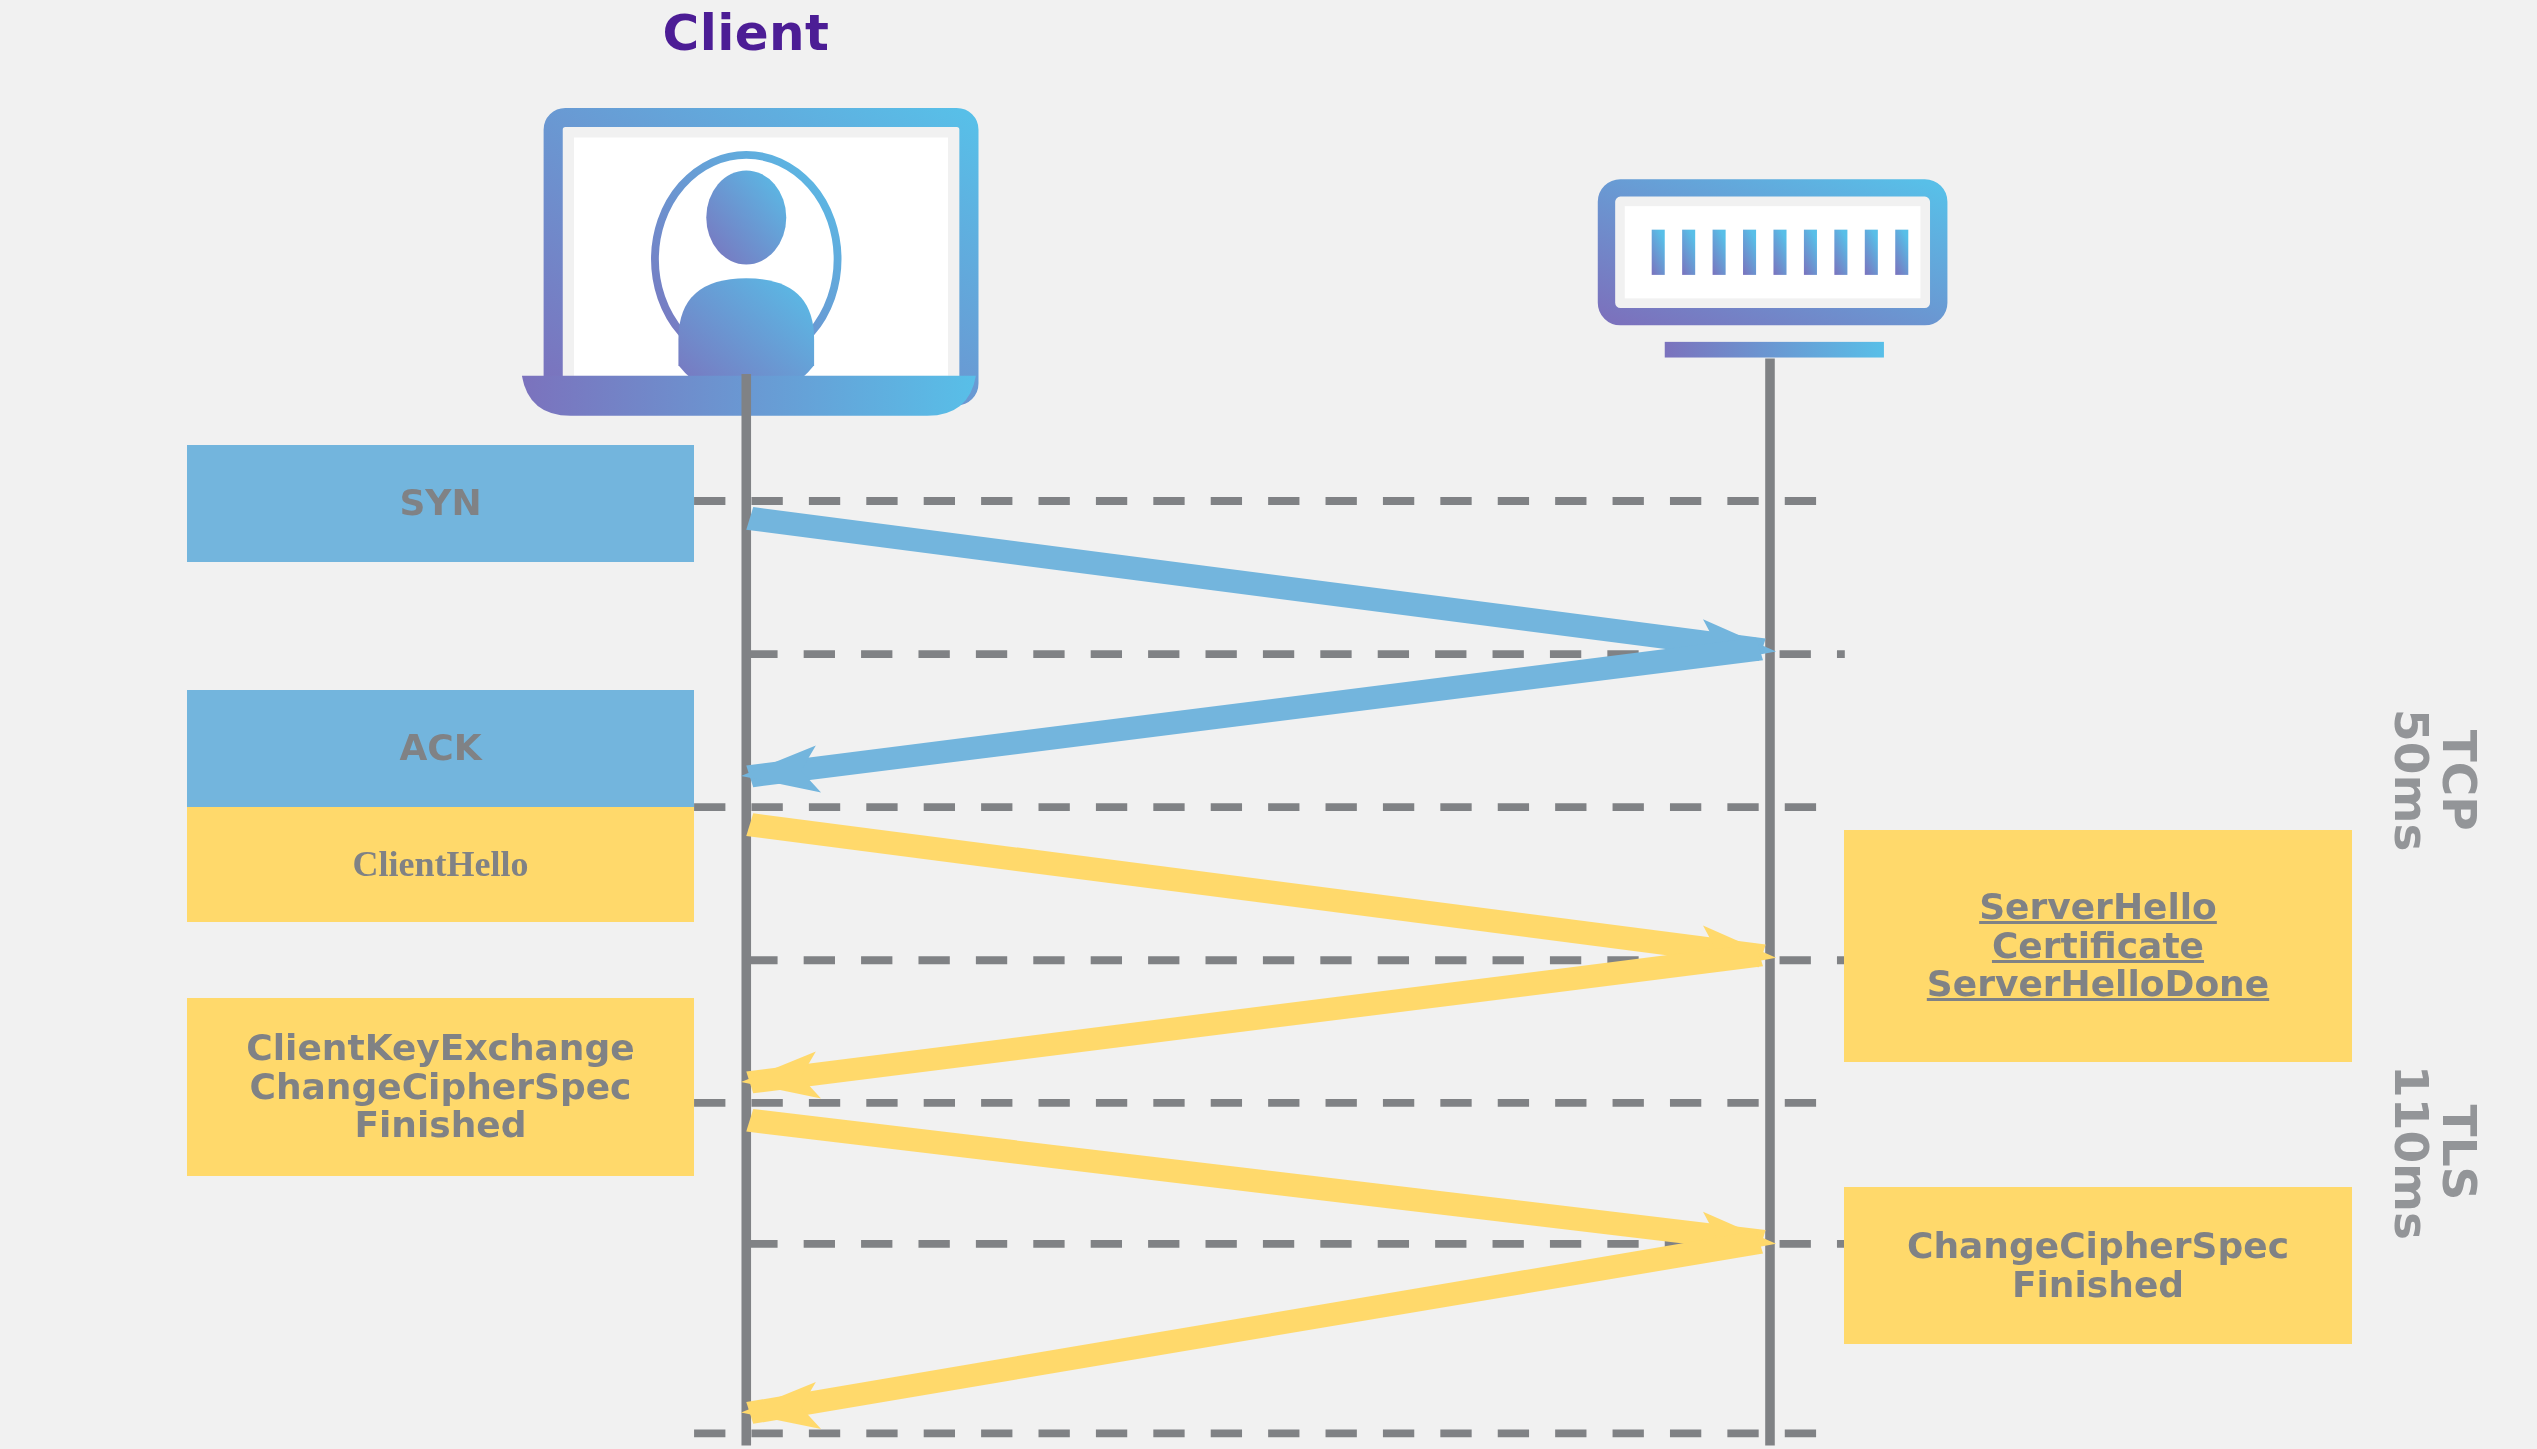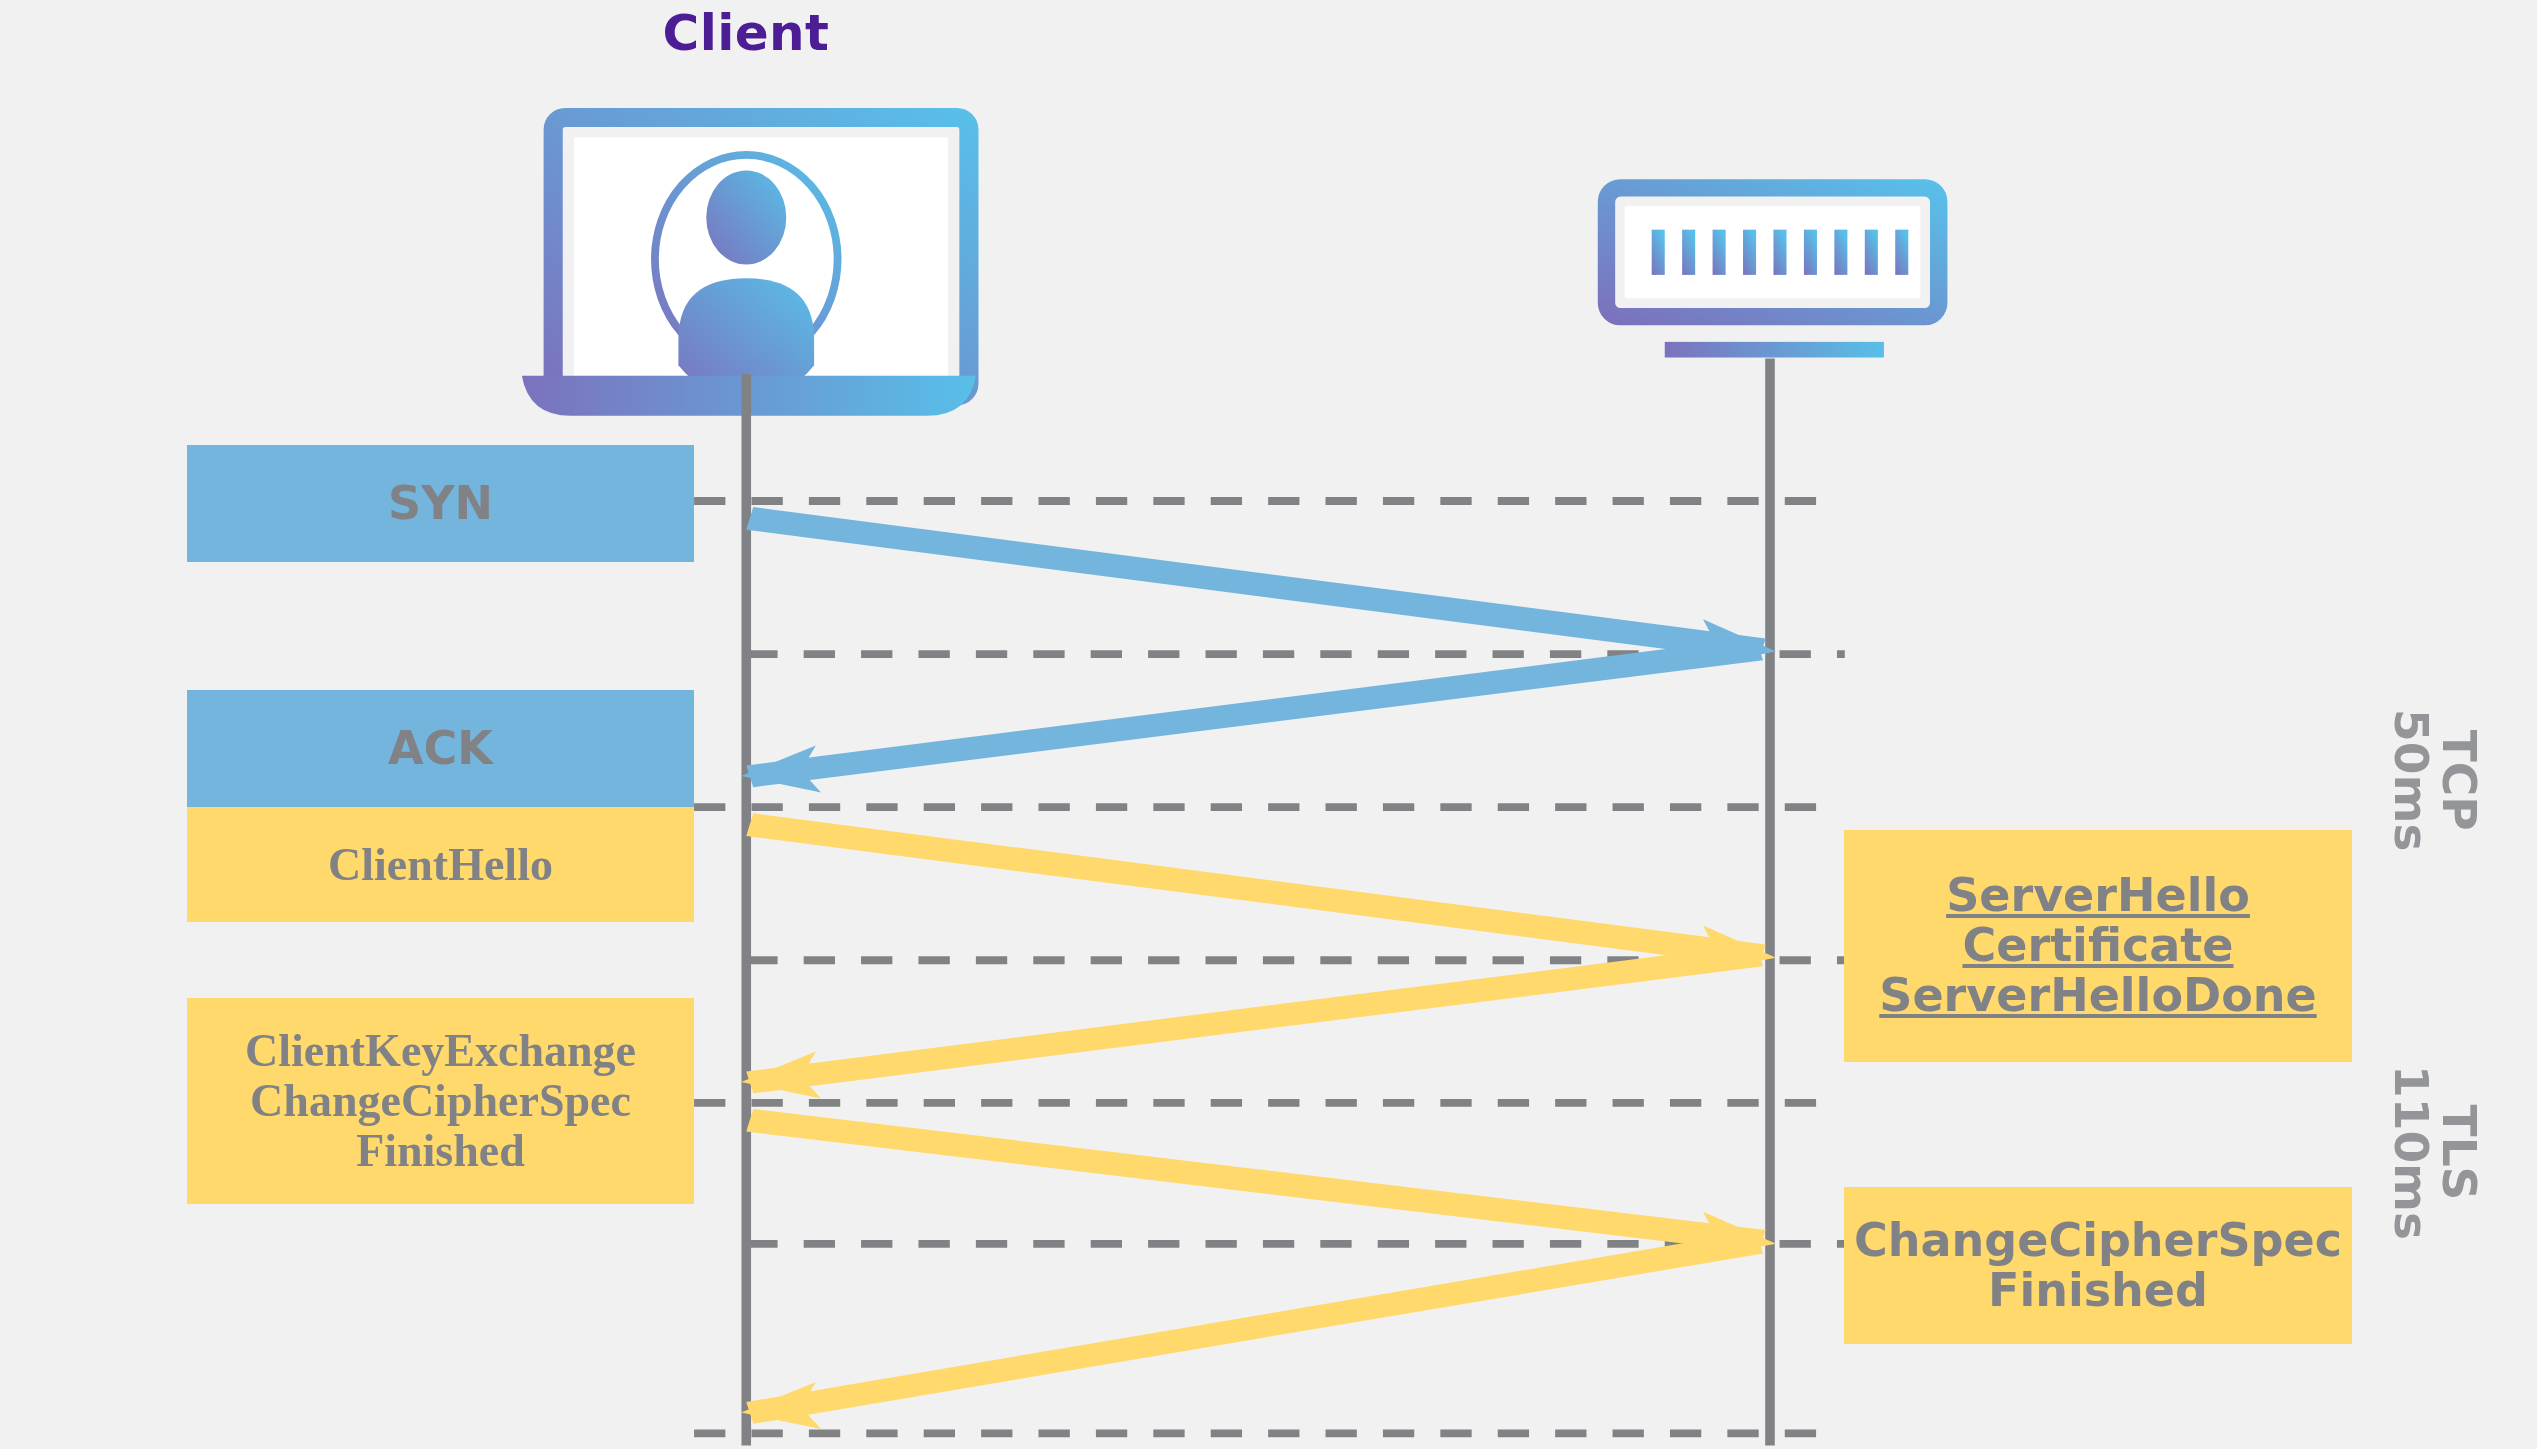--- a/index.html
+++ b/index.html
@@ -22,21 +22,21 @@
     text-align:center;
   }
   #client-title{left:485px;top:4.3px;width:522px;}
   #server-title{left:1509px;top:74px;width:522px;}
 
   .msgbox{
     position:absolute;
     display:flex;align-items:center;justify-content:center;
     color:#808285;font-weight:bold;
     text-align:center;line-height:1.08;
-    font-size:46px;
+    font-size:36px;
   }
   .msgbox.blue{background:#73b5dd;}
   .msgbox.yellow{background:#ffd96b;}
 
   .side-label{
     position:absolute;
     color:#939598;
     font-weight:bold;
     font-size:47px;
     line-height:1.02;
@@ -153,21 +153,21 @@
   <div class="msgbox yellow" style="left:187px;top:807px;width:507px;height:115px;font-family:Liberation Serif, serif;">
     <span>ClientHello</span>
   </div>
 
   <div class="msgbox yellow" style="left:1844px;top:830px;width:508px;height:232px;white-space:pre-line;">
     <span style="white-space:pre-line;text-decoration:underline;">ServerHello
 Certificate
 ServerHelloDone</span>
   </div>
 
-  <div class="msgbox yellow" style="left:187px;top:998px;width:507px;height:206px;white-space:pre-line;font-family:Liberation Serif, serif;">
+  <div class="msgbox yellow" style="left:187px;top:998px;width:507px;height:178px;white-space:pre-line;">
     <span style="white-space:pre-line;">ClientKeyExchange
 ChangeCipherSpec
 Finished</span>
   </div>
 
   <div class="msgbox yellow" style="left:1844px;top:1187px;width:508px;height:157px;white-space:pre-line;">
     <span style="white-space:pre-line;">ChangeCipherSpec
 Finished</span>
   </div>
 

